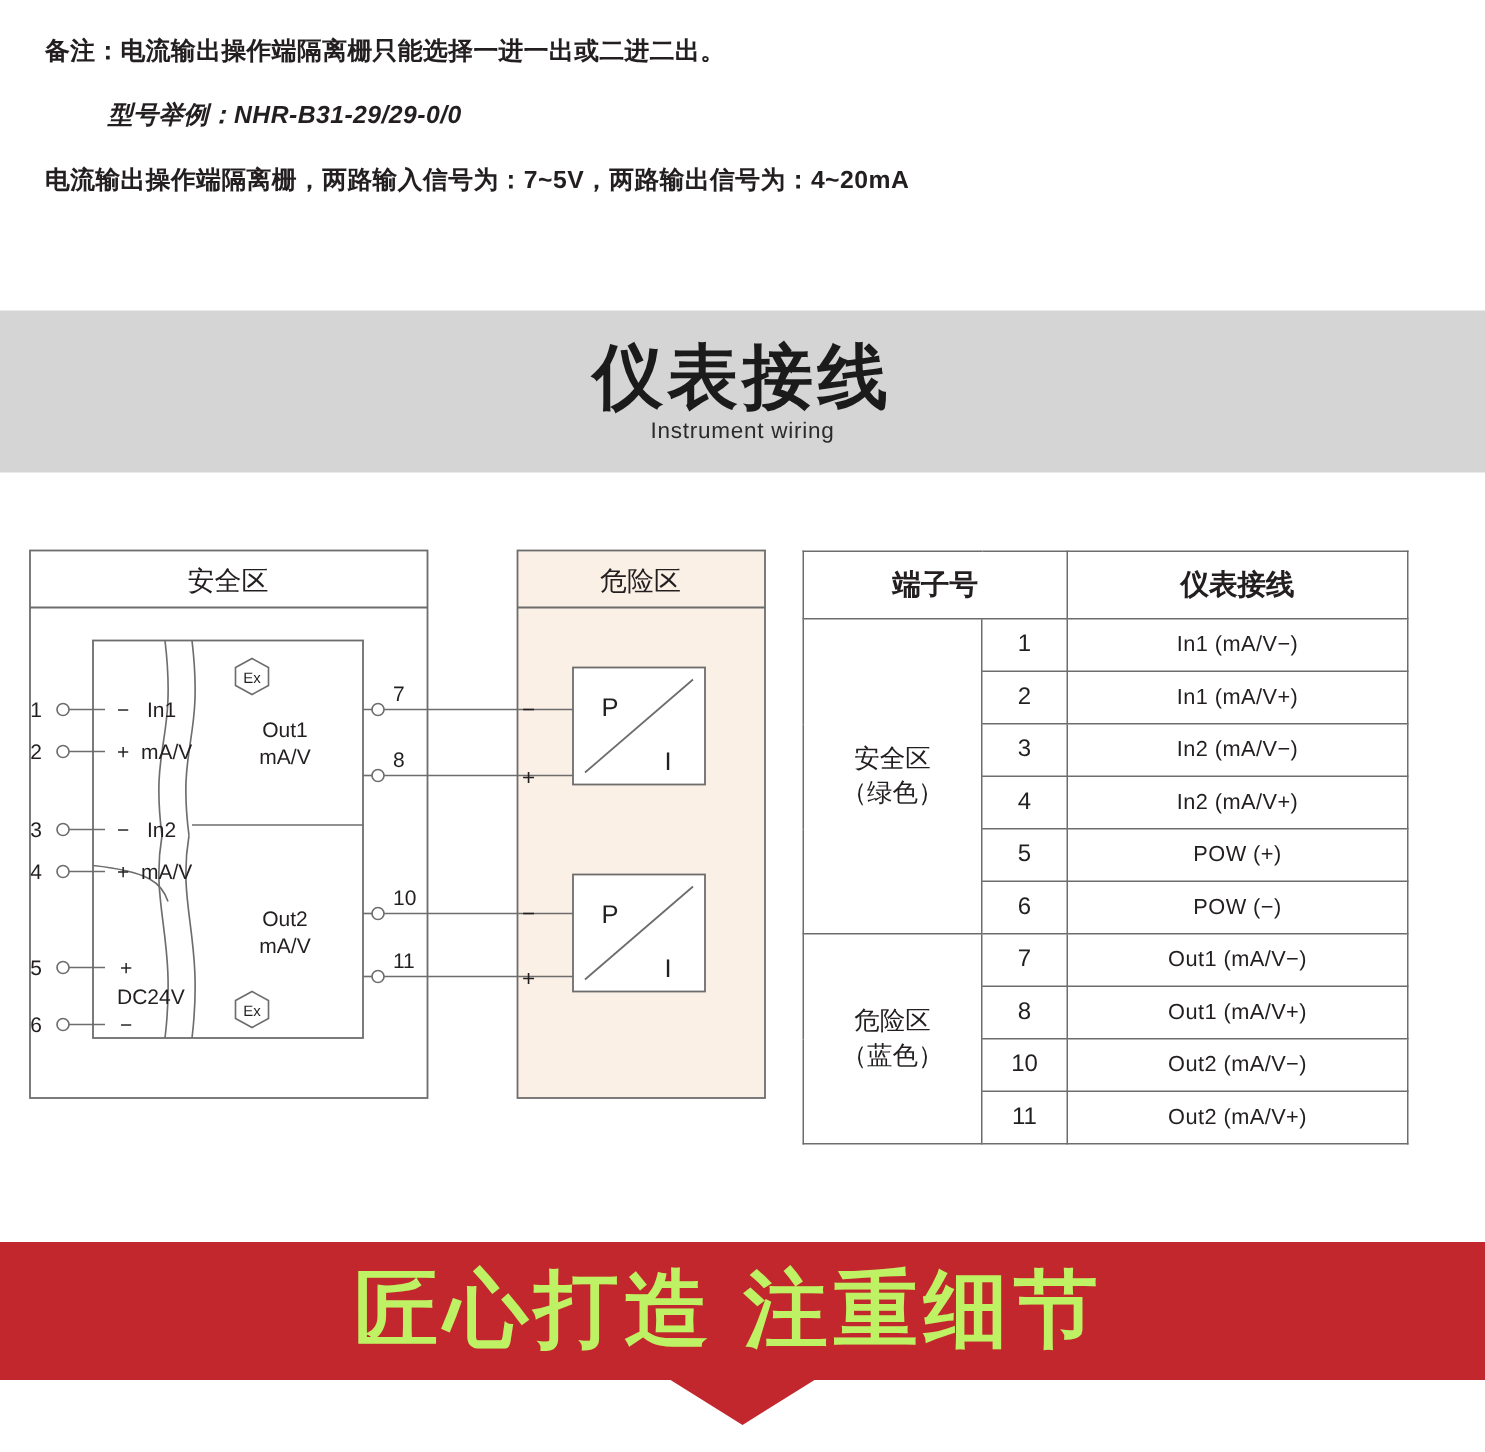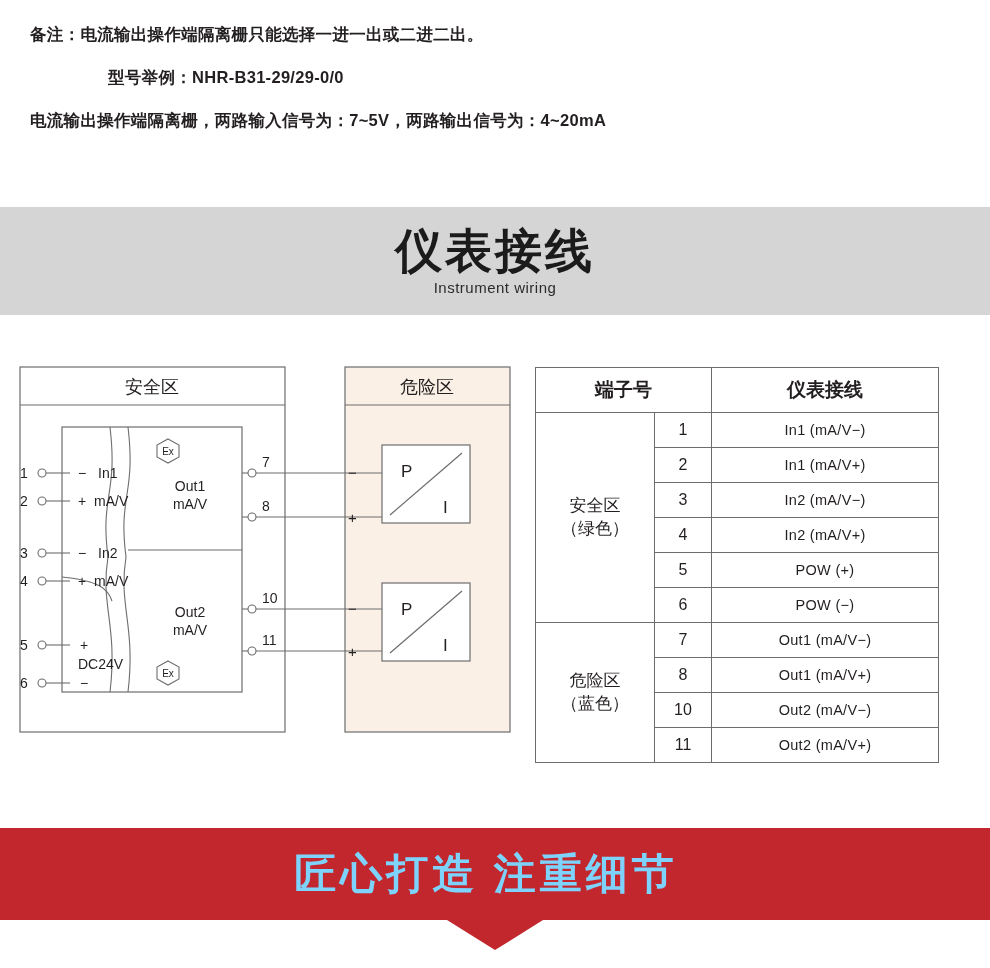--- a/index.html
+++ b/index.html
@@ -26,21 +26,22 @@
   .note-line {
     font-size: 16.5px;
     font-weight: bold;
     color: #231f20;
     line-height: 1.5;
     margin: 0 0 18px 0;
     padding-left: 30px;
     letter-spacing: 0.3px;
   }
   .note-line.indent {
-    padding-left: 108px;
+    padding-left: 72px;
+    font-style: italic;
   }
 
   
   .banner {
     position: absolute;
     left: 0;
     top: 207px;
     width: 990px;
     height: 108px;
     background: #d5d5d5;
@@ -132,23 +133,23 @@
   }
   .red-title {
     position: absolute;
     left: 152px;
     top: 0;
     width: 708px;
     height: 92px;
     display: flex;
     align-items: center;
     justify-content: center;
-    font-size: 42px;
-    font-weight: bold;
-    color: #7dd3fc;
+    font-size: 56px;
+    font-weight: bold;
+    color: #bef264;
     letter-spacing: 4px;
     padding-right: 40px;
     box-sizing: border-box;
   }
   .red-arrow {
     position: absolute;
     left: 447px;
     top: 920px;
     width: 0;
     height: 0;

